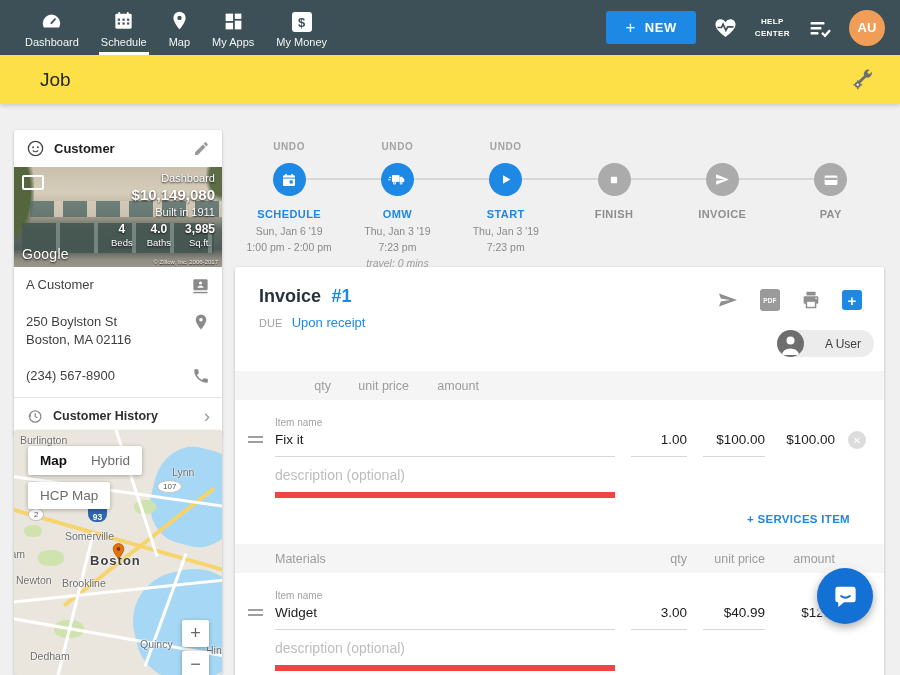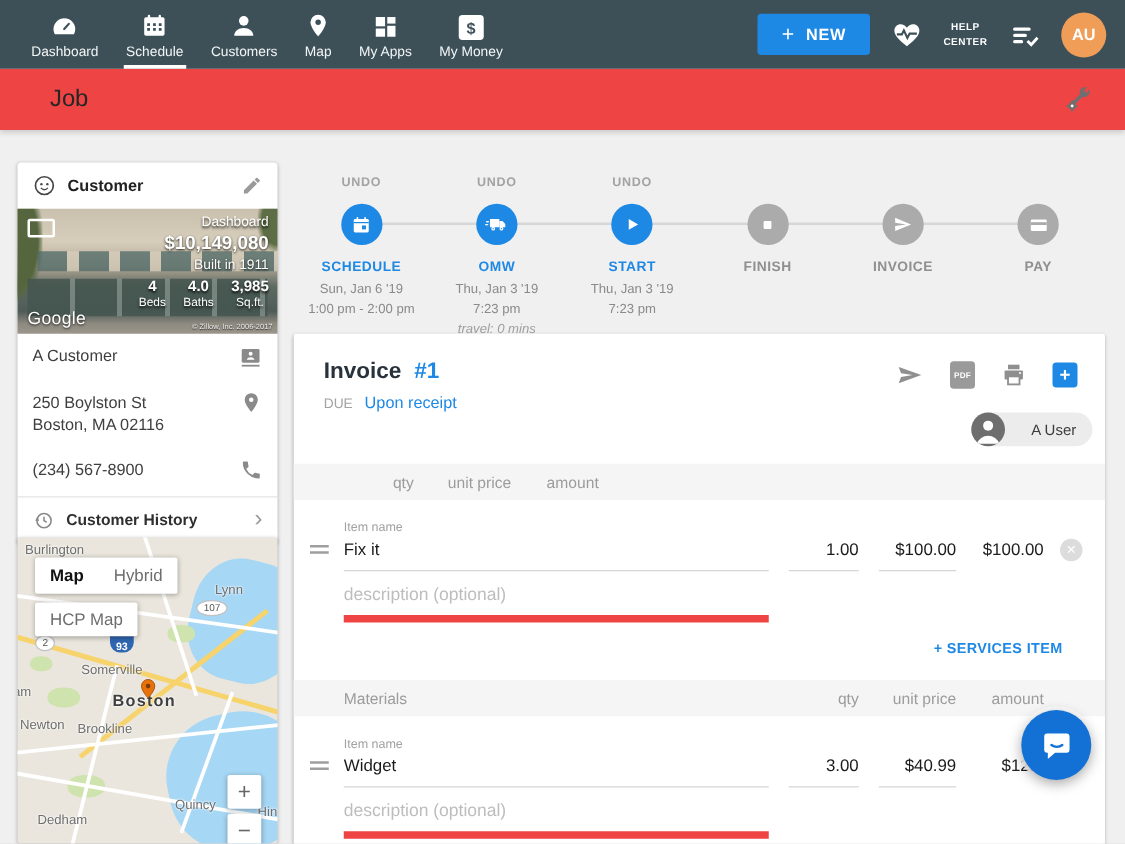--- a/index.html
+++ b/index.html
@@ -14,21 +14,21 @@
   .nav-item.active::after { content:""; position:absolute; left:9px; right:9px; bottom:0; height:3px; background:#ffffff; }
   .nav-icon { height:24px; display:flex; align-items:flex-end; }
   .money-box { width:20px; height:20px; background:#fff; border-radius:3px; display:flex; align-items:center; justify-content:center; font-size:13px; font-weight:bold; color:#3d5058; }
   .nav-right { margin-left:auto; display:flex; align-items:center; gap:17px; padding-right:15px; }
   .btn-new { height:33px; background:#1e88e5; color:#fff; border:none; border-radius:3px; display:flex; align-items:center; gap:9px; padding:0 19px; font-size:13px; font-weight:bold; letter-spacing:.5px; cursor:pointer; }
   .btn-new .plus { font-size:17px; font-weight:normal; line-height:1; }
   .help-center { color:#fff; font-size:8px; font-weight:bold; letter-spacing:.4px; line-height:1.45; text-align:center; cursor:pointer; }
   .avatar { width:36px; height:36px; border-radius:50%; background:#f09d58; color:#fff; font-size:13px; font-weight:bold; display:flex; align-items:center; justify-content:center; cursor:pointer; }
 
   
-  .jobbar { position:absolute; left:0; top:55px; width:900px; height:49px; background:#ef4444; box-shadow:0 2px 4px rgba(0,0,0,.14); display:flex; align-items:center; padding:0 26px 0 40px; z-index:8; }
+  .jobbar { position:absolute; left:0; top:55px; width:900px; height:49px; background:#fde047; box-shadow:0 2px 4px rgba(0,0,0,.14); display:flex; align-items:center; padding:0 26px 0 40px; z-index:8; }
   .job-title { flex:1; font-size:19px; color:#262626; }
 
   
   .card { position:absolute; background:#fff; border-radius:3px; box-shadow:0 1px 3px rgba(0,0,0,.25); }
   .customer-card { left:14px; top:130px; width:208px; }
   .cc-header { height:37px; display:flex; align-items:center; gap:9px; padding:0 12px; }
   .cc-title { flex:1; font-size:13px; font-weight:bold; color:#212121; }
   .cc-photo { position:relative; height:100px; overflow:hidden; background:linear-gradient(180deg,#c9c0ae 0%,#d6cdba 26%,#b3a896 46%,#5d6a62 62%,#4e5b58 82%,#8e8a80 92%,#9b968c 100%); }
   .ph-trees { position:absolute; left:-14px; top:-8px; width:34px; height:82px; background:radial-gradient(ellipse at 30% 40%, #55663f 60%, rgba(85,102,63,0) 75%); }
   .ph-trees2 { position:absolute; right:-10px; top:-6px; width:26px; height:40px; background:radial-gradient(ellipse at 60% 40%, #5d6d46 55%, rgba(93,109,70,0) 75%); }
@@ -156,29 +156,20 @@
               <rect x="15.7" y="14" width="2.3" height="2.3"></rect>
             </g>
             <rect x="6.5" y="3" width="2" height="4" rx="1" fill="#fff"></rect>
             <rect x="15.5" y="3" width="2" height="4" rx="1" fill="#fff"></rect>
           </svg>
       </span>
       <span class="nlabel">Schedule</span>
     </div>
     <div class="nav-item">
       <span class="nav-icon">
-        <svg viewBox="0 0 24 24" width="24" height="23">
-            <circle cx="12" cy="8" r="4" fill="#fff"></circle>
-            <path d="M4 20.5c0-4 3.6-6.6 8-6.6s8 2.6 8 6.6z" fill="#fff"></path>
-          </svg>
-      </span>
-      <span class="nlabel">Customers</span>
-    </div>
-    <div class="nav-item">
-      <span class="nav-icon">
         <svg viewBox="0 0 24 24" width="21" height="23">
             <path d="M12 2a7 7 0 0 0-7 7c0 5 7 13 7 13s7-8 7-13a7 7 0 0 0-7-7z" fill="#fff"></path>
             <circle cx="12" cy="9" r="2.5" fill="#3d5058"></circle>
           </svg>
       </span>
       <span class="nlabel">Map</span>
     </div>
     <div class="nav-item">
       <span class="nav-icon">
         <svg viewBox="0 0 24 24" width="21" height="21">

